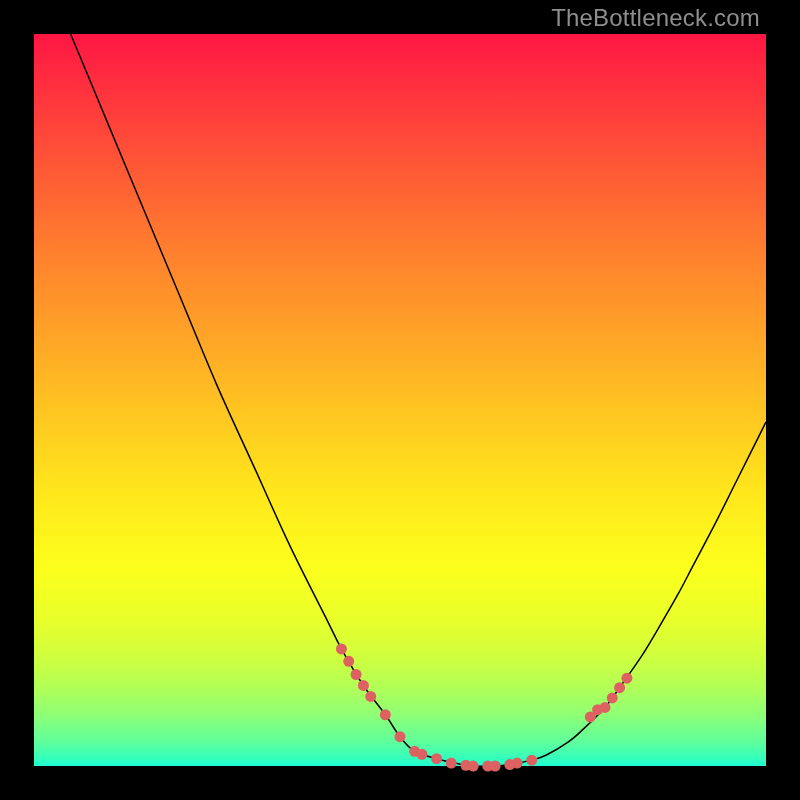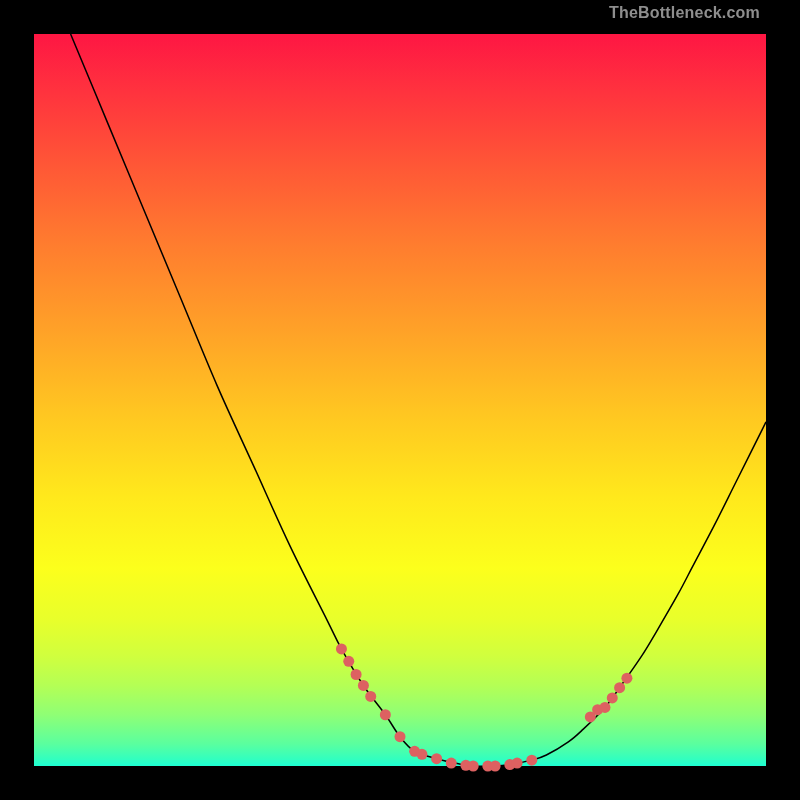--- a/index.html
+++ b/index.html
@@ -31,25 +31,24 @@
       #8fff75 93%,
       #5aff9f 97%,
       #33ffbe 99%,
       #1effd3 100%);
   }
   .watermark {
     position: absolute;
     top: 4px;
     right: 40px;
     font-family: Arial, Helvetica, sans-serif;
-    font-size: 16px;
+    font-size: 24px;
     color: #8e8e8e;
     letter-spacing: 0.2px;
     user-select: none;
-    font-weight: bold;
   }
   svg.plot {
     position: absolute;
     left: 0;
     top: 0;
     width: 732px;
     height: 732px;
     overflow: visible;
   }
   .curve {

